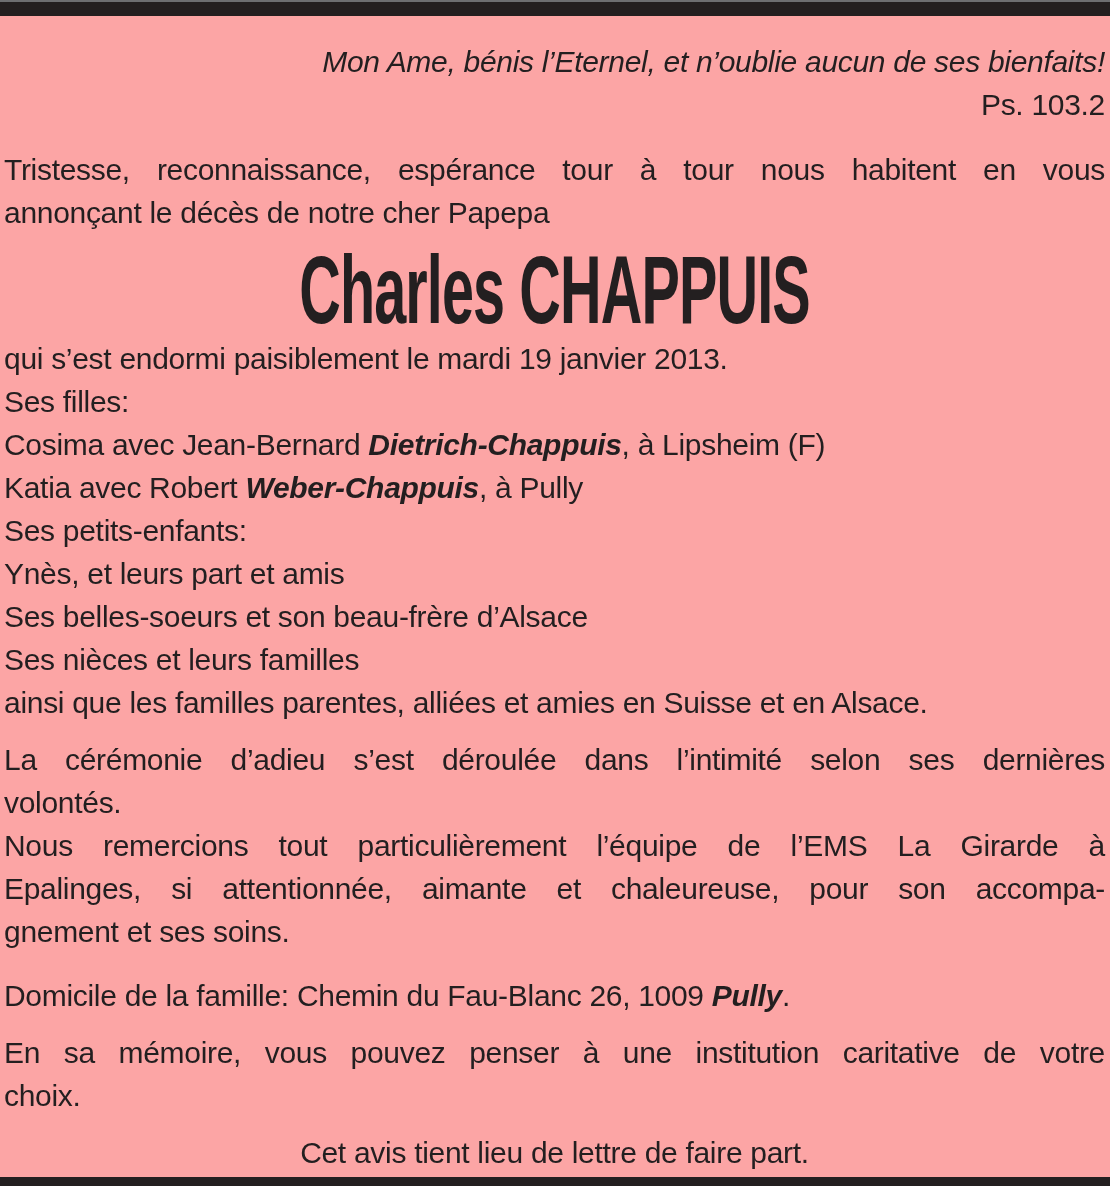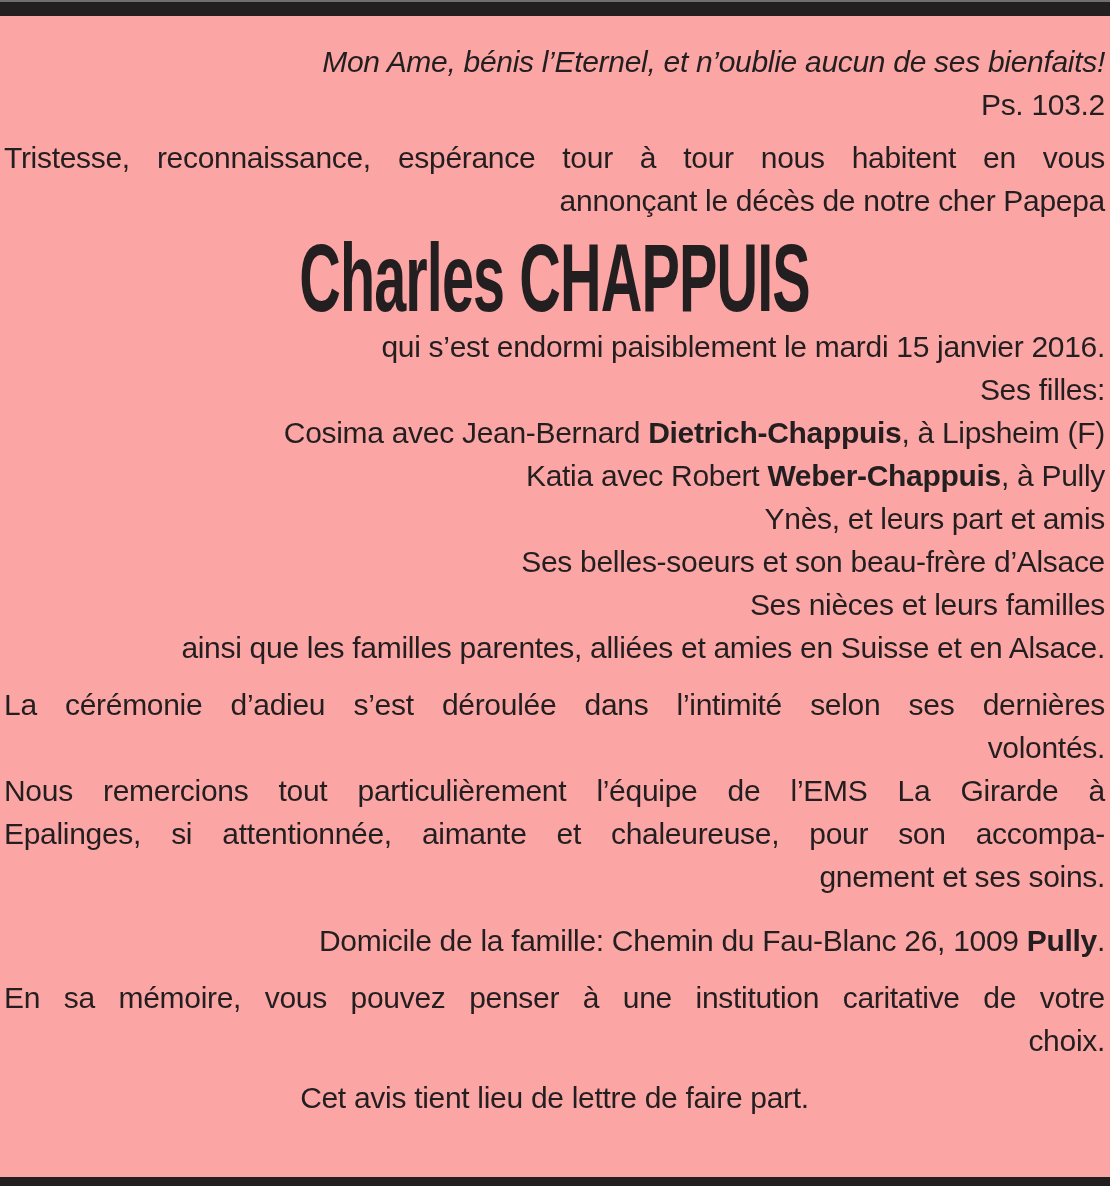--- a/index.html
+++ b/index.html
@@ -29,70 +29,71 @@
     height: 9px;
     background: #231f20;
   }
   .content {
     padding: 24px 5px 0 4px;
   }
   .line {
     font-size: 30px;
     line-height: 43px;
     letter-spacing: -0.3px;
-    text-align: right;
+    text-align: left;
   }
   .jline {
     text-align: justify;
     text-align-last: justify;
   }
   .rline { text-align: right; }
   .cline { text-align: center; }
   .iline { font-style: italic; }
-  .bold { font-weight: bold; }
+  .bold { font-weight: bold; font-style: italic; }
   .title {
     font-size: 96px;
     line-height: 95px;
     font-weight: bold;
     text-align: center;
     letter-spacing: -1.5px;
     transform: scaleX(0.6);
     transform-origin: 50% 50%;
     margin-top: 8px;
     white-space: nowrap;
   }
-  .mt-sm { margin-top: 10px; }
+  .mt-sm { margin-top: 22px; }
   .mt-md { margin-top: 14px; }
   .mt-lg { margin-top: 21px; }
 </style>
 </head>
 <body>
 
 <div class="page">
 
   <div class="bar-top"></div>
 
   <div class="content">
 
     <div class="line rline iline">Mon Ame, bénis l’Eternel, et n’oublie aucun de ses bienfaits!</div>
     <div class="line rline">Ps. 103.2</div>
 
     <div class="line jline mt-sm">Tristesse, reconnaissance, espérance tour à tour nous habitent en vous</div>
     <div class="line">annonçant le décès de notre cher Papepa</div>
 
     <div class="title">Charles CHAPPUIS</div>
 
-    <div class="line">qui s’est endormi paisiblement le mardi 15 janvier 2016.</div>
+    <div class="line">qui s’est endormi paisiblement le mardi 19 janvier 2013.</div>
 
     <div class="line">Ses filles:</div>
 
     <div class="line"><span>Cosima avec Jean-Bernard </span><span class="bold">Dietrich-Chappuis</span><span>, à Lipsheim (F)</span></div>
 
     <div class="line"><span>Katia avec Robert </span><span class="bold">Weber-Chappuis</span><span>, à Pully</span></div>
 
+    <div class="line">Ses petits-enfants:</div>
     <div class="line">Ynès, et leurs part et amis</div>
     <div class="line">Ses belles-soeurs et son beau-frère d’Alsace</div>
     <div class="line">Ses nièces et leurs familles</div>
     <div class="line">ainsi que les familles parentes, alliées et amies en Suisse et en Alsace.</div>
 
     <div class="line jline mt-md">La cérémonie d’adieu s’est déroulée dans l’intimité selon ses dernières</div>
     <div class="line">volontés.</div>
 
     <div class="line jline">Nous remercions tout particulièrement l’équipe de l’EMS La Girarde à</div>
     <div class="line jline">Epalinges, si attentionnée, aimante et chaleureuse, pour son accompa-</div>

